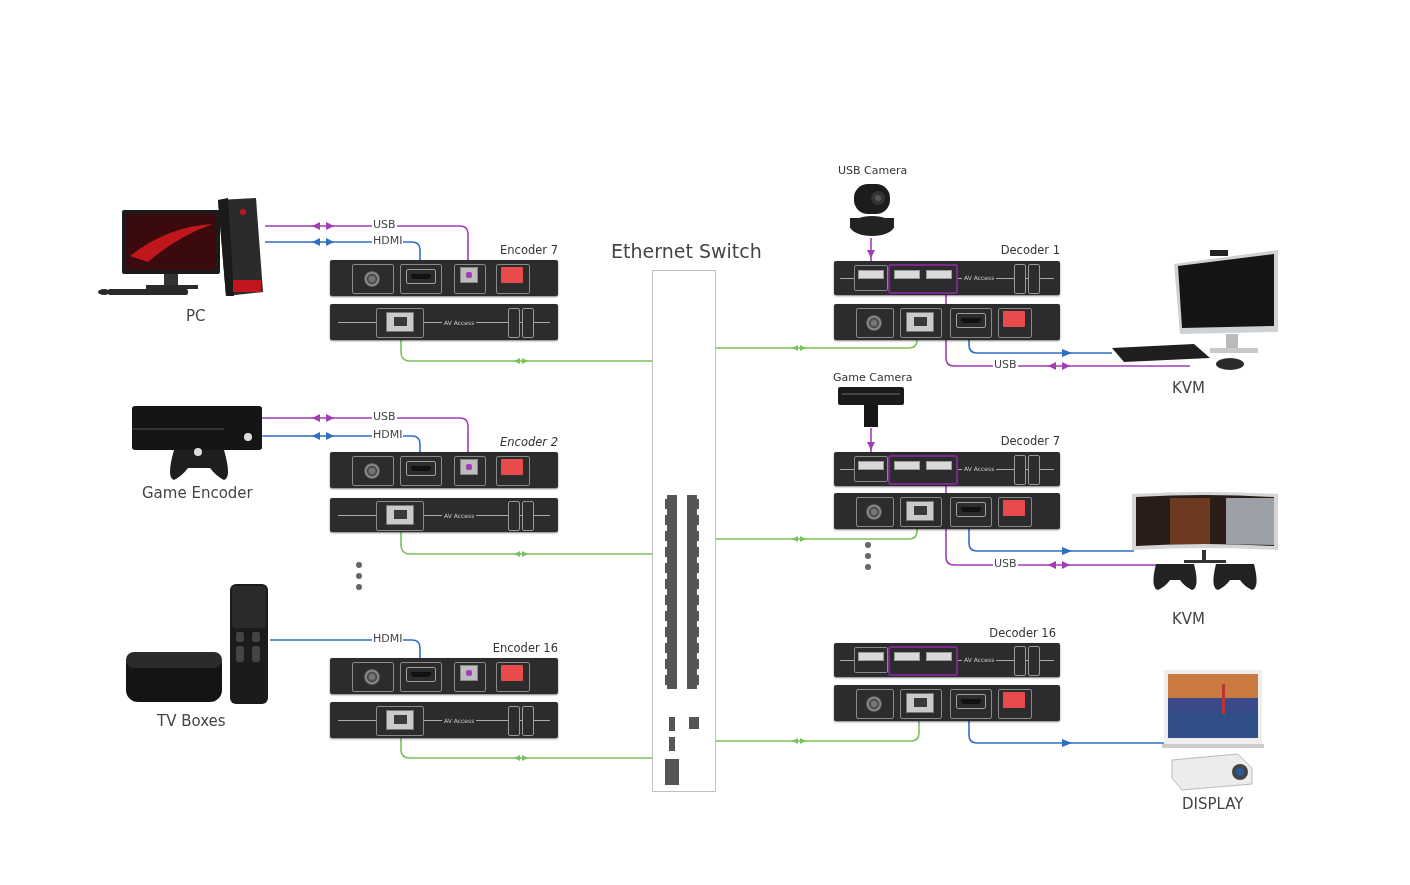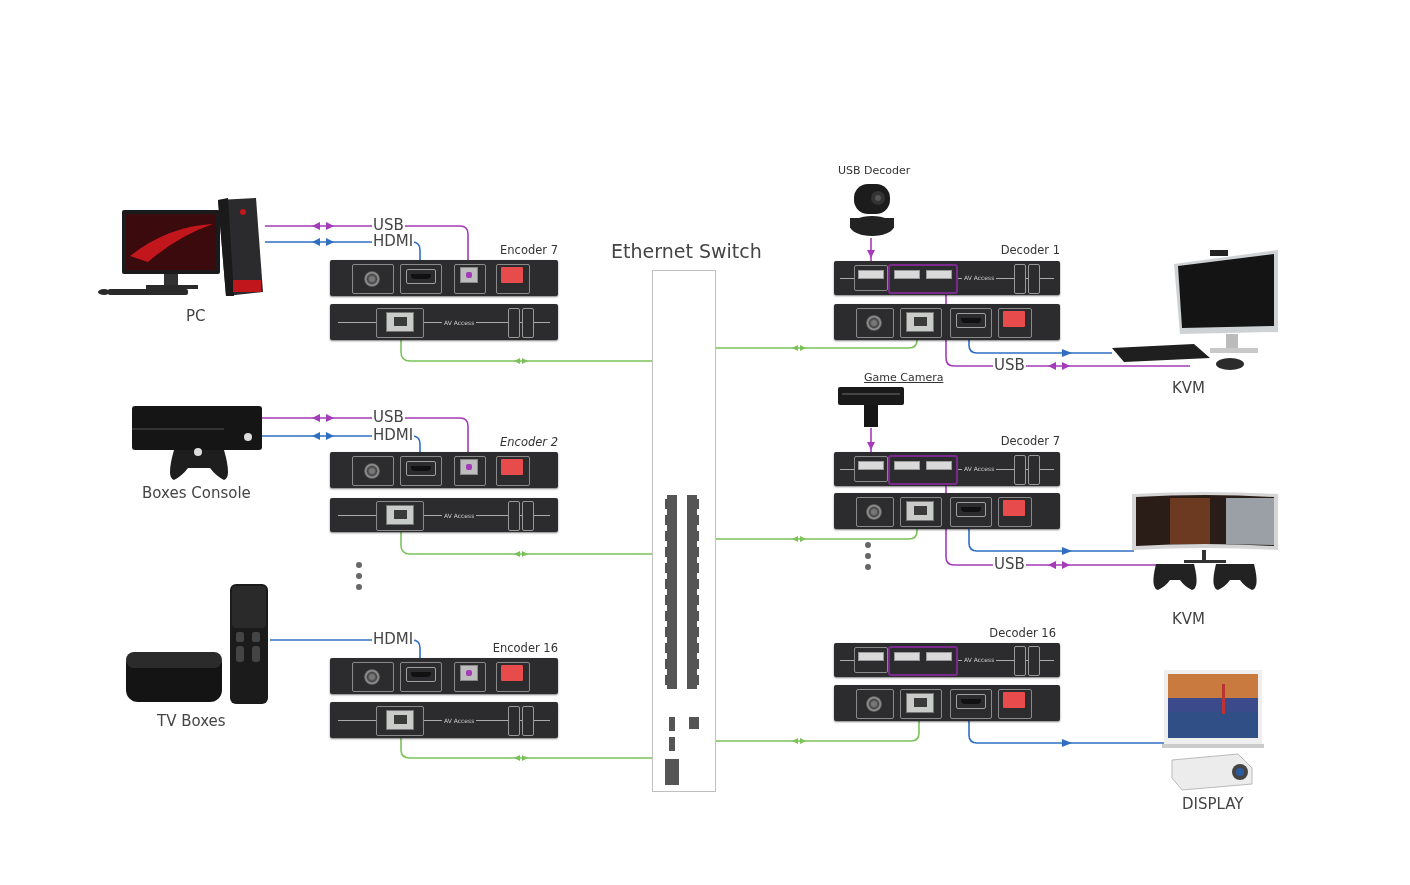--- a/index.html
+++ b/index.html
@@ -2,21 +2,21 @@
 <html><head>
 <meta charset="utf-8">
 <style>
   html,body{margin:0;padding:0;background:#ffffff;}
   body{width:1410px;height:885px;position:relative;overflow:hidden;font-family:"DejaVu Sans",sans-serif;color:#333;}
   .abs{position:absolute;}
   .label{position:absolute;font-family:"DejaVu Sans",sans-serif;color:#444;white-space:nowrap;}
   .dev-label{font-size:15px;}
   .unit-label{font-size:11.5px;color:#333;}
   .cam-label{font-size:11px;color:#333;}
-  .line-label{font-size:15px;color:#444;background:#fff;padding:0 1px;line-height:12px;}
+  .line-label{font-size:11px;color:#444;background:#fff;padding:0 1px;line-height:12px;}
   .switch-title{font-size:19px;color:#444;}
   .panel{position:absolute;background:#2c2c2e;border-radius:2px;box-shadow:0 1px 2px rgba(0,0,0,0.5);}
   .port-box{position:absolute;border:1px solid #8a8a8a;border-radius:2px;}
   .tiny{position:absolute;font-size:4px;color:#bbb;white-space:nowrap;}
   .dip{position:absolute;background:#e84b4b;border-radius:1px;}
   .rj45{position:absolute;background:#c9cbc8;border:1px solid #777;}
   .rj45 .hole{position:absolute;left:25%;top:20%;width:50%;height:50%;background:#3a3a3a;}
   .hdmi{position:absolute;border:1.5px solid #a0a0a0;border-radius:2px;}
   .hdmi .in{position:absolute;left:15%;top:30%;width:70%;height:40%;background:#111;border-radius:0 0 4px 4px;}
   .dc{position:absolute;border-radius:50%;background:radial-gradient(circle,#777 20%,#444 40%,#999 55%,#333 75%);}
@@ -129,21 +129,21 @@
 
 <div class="abs" style="left:130px;top:404px;width:135px;height:80px;">
   <svg width="135" height="80">
     <rect x="2" y="2" width="130" height="44" rx="3" fill="#151515"></rect>
     <rect x="2" y="24" width="92" height="2" fill="#333"></rect>
     <circle cx="118" cy="33" r="4" fill="#ddd"></circle>
     <path d="M44 46 Q36 74 44 76 Q52 72 58 64 H80 Q86 72 94 76 Q102 74 94 46 Z" fill="#1e1e1e"></path>
     <circle cx="68" cy="48" r="4" fill="#ddd"></circle>
   </svg>
 </div>
-<span class="label dev-label" style="left:142px;top:484px;">Boxes Console</span>
+<span class="label dev-label" style="left:142px;top:484px;">Game Encoder</span>
 
 <div class="abs" style="left:124px;top:582px;width:146px;height:124px;">
   <svg width="146" height="124">
     <rect x="2" y="70" width="96" height="50" rx="12" fill="#141414"></rect>
     <rect x="2" y="70" width="96" height="16" rx="8" fill="#2b2b2b"></rect>
     <rect x="106" y="2" width="38" height="120" rx="6" fill="#1b1b1b"></rect>
     <rect x="108" y="4" width="34" height="42" rx="4" fill="#2a2a2a"></rect>
     <rect x="112" y="50" width="8" height="10" rx="2" fill="#444"></rect>
     <rect x="128" y="50" width="8" height="10" rx="2" fill="#444"></rect>
     <rect x="112" y="64" width="8" height="16" rx="3" fill="#444"></rect>
@@ -271,32 +271,32 @@
       <div class="sw-port" style="left: 40px; top: 372px; width: 6px; height: 10px;"></div>
       <div class="sw-port" style="left: 40px; top: 388px; width: 6px; height: 10px;"></div>
       <div class="sw-port" style="left: 40px; top: 404px; width: 6px; height: 10px;"></div>
     </div>
   <div class="sw-port" style="left:16px;top:446px;width:6px;height:14px;"></div>
   <div class="sw-port" style="left:36px;top:446px;width:10px;height:12px;"></div>
   <div class="sw-port" style="left:16px;top:466px;width:6px;height:14px;"></div>
   <div class="sw-port" style="left:12px;top:488px;width:14px;height:26px;"></div>
 </div>
 
-<span class="label cam-label" style="left:838px;top:164px;">USB Decoder</span>
+<span class="label cam-label" style="left:838px;top:164px;">USB Camera</span>
 <div class="abs" style="left:848px;top:180px;width:48px;height:60px;">
   <svg width="48" height="60">
     <rect x="6" y="4" width="36" height="30" rx="14" fill="#1c1c1c"></rect>
     <circle cx="30" cy="18" r="7" fill="#333"></circle>
     <circle cx="30" cy="18" r="3" fill="#555"></circle>
     <ellipse cx="24" cy="46" rx="22" ry="10" fill="#222"></ellipse>
     <rect x="2" y="38" width="44" height="10" fill="#222"></rect>
   </svg>
 </div>
 
-<span class="label cam-label" style="left:864px;top:371px;text-decoration:underline;">Game Camera</span>
+<span class="label cam-label" style="left:833px;top:371px;">Game Camera</span>
 <div class="abs" style="left:838px;top:387px;width:66px;height:42px;">
   <svg width="66" height="42">
     <rect x="0" y="0" width="66" height="18" rx="2" fill="#1a1a1a"></rect>
     <rect x="4" y="6" width="58" height="2" fill="#444"></rect>
     <rect x="26" y="18" width="14" height="22" fill="#161616"></rect>
   </svg>
 </div>
 
 <div class="abs" style="left:834px;top:240px;width:226px;height:100px;">
   <span class="label unit-label" style="right:0;top:3px;">Decoder 1</span>

